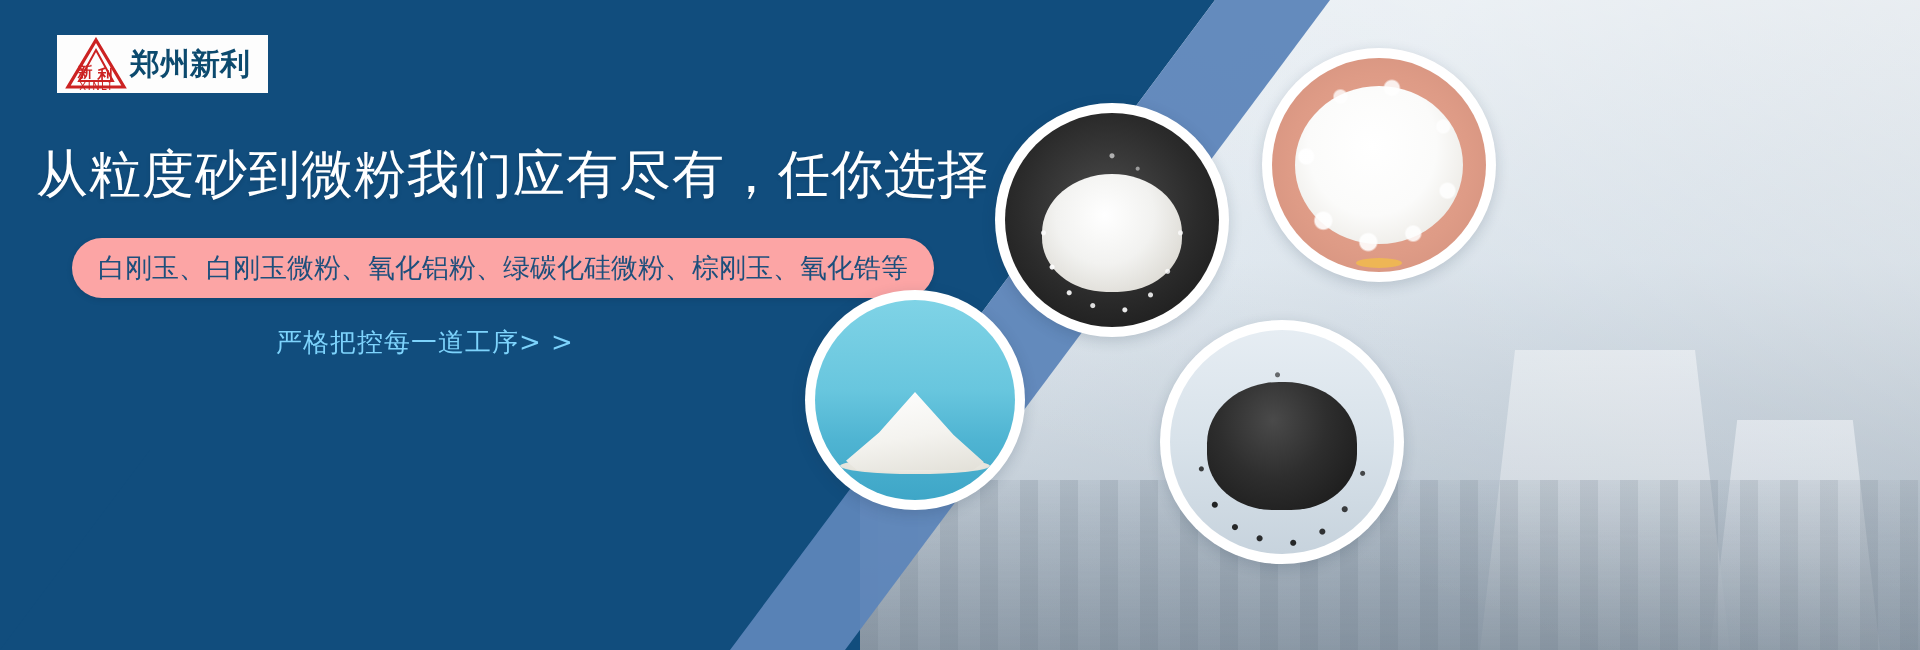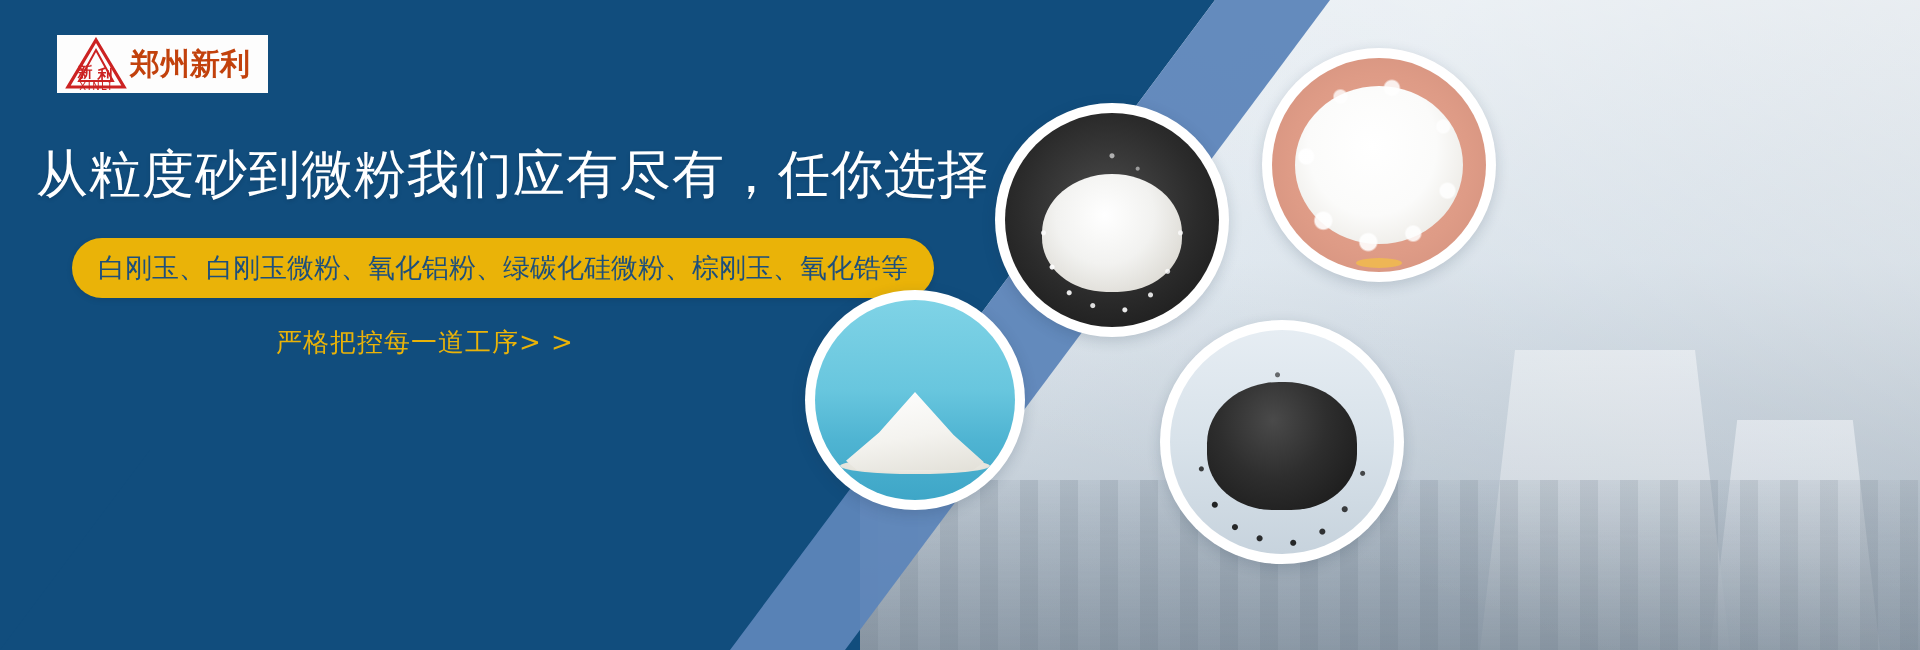--- a/index.html
+++ b/index.html
@@ -72,21 +72,21 @@
     background:#fdfdfd;
     display:flex; align-items:center;
     padding-left:8px;
     overflow:hidden;
   }
   .logo-mark {
     position:relative; width:62px; height:54px; flex:0 0 62px;
   }
   .logo-mark svg { display:block; }
   .logo-word {
-    color:#c2410c;
+    color:#0c4a6e;
     font-size:30px;
     font-weight:bold;
     letter-spacing:0px;
     line-height:1;
     margin-left:3px;
     white-space:nowrap;
     font-family:"DejaVu Sans","Liberation Sans",sans-serif;
   }
 
   
@@ -98,39 +98,39 @@
     letter-spacing:1px;
     white-space:nowrap;
     font-family:"DejaVu Sans","Liberation Sans",sans-serif;
     text-shadow:0 2px 4px rgba(0,0,0,.12);
   }
 
   
   .pill {
     position:absolute; left:72px; top:238px;
     height:60px;
-    background:#eab308;
+    background:#fca5a5;
     border-radius:30px;
     display:flex; align-items:center;
     padding:0 26px;
     box-shadow:0 2px 6px rgba(0,0,0,.10);
   }
   .pill-text {
     color:#1d4f7c;
     font-size:27px;
     font-weight:normal;
     white-space:nowrap;
     letter-spacing:0px;
     font-family:"DejaVu Sans","Liberation Sans",sans-serif;
   }
 
   
   .cta {
     position:absolute; left:276px; top:325px;
-    color:#eab308;
+    color:#7dd3fc;
     font-size:26px;
     letter-spacing:1px;
     white-space:nowrap;
     font-family:"DejaVu Sans","Liberation Sans",sans-serif;
   }
 
   
   .circle {
     position:absolute;
     border-radius:50%;

